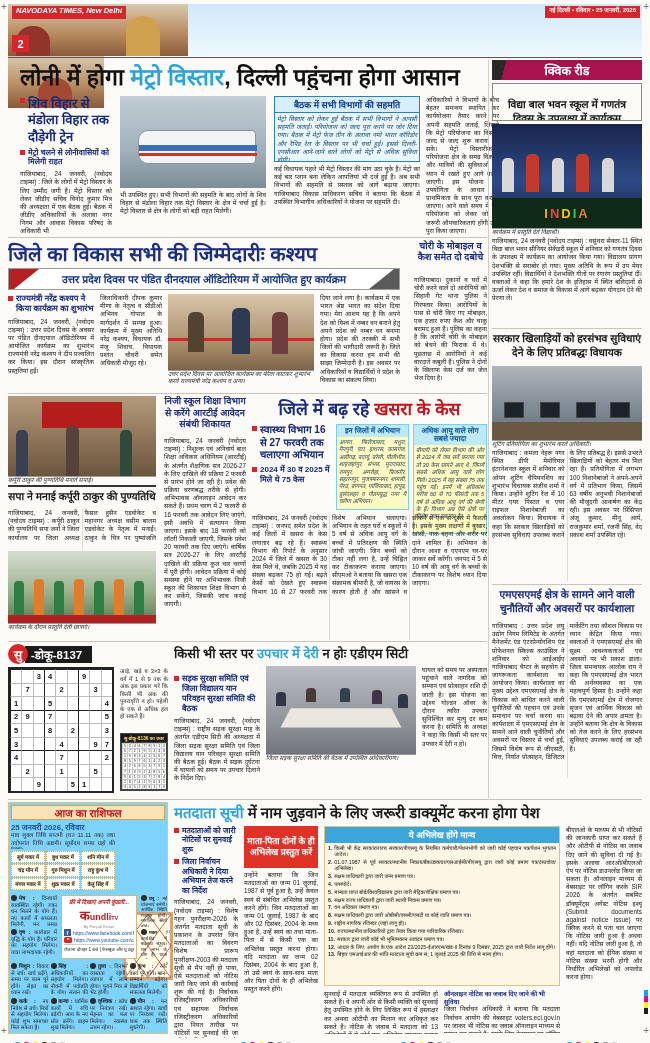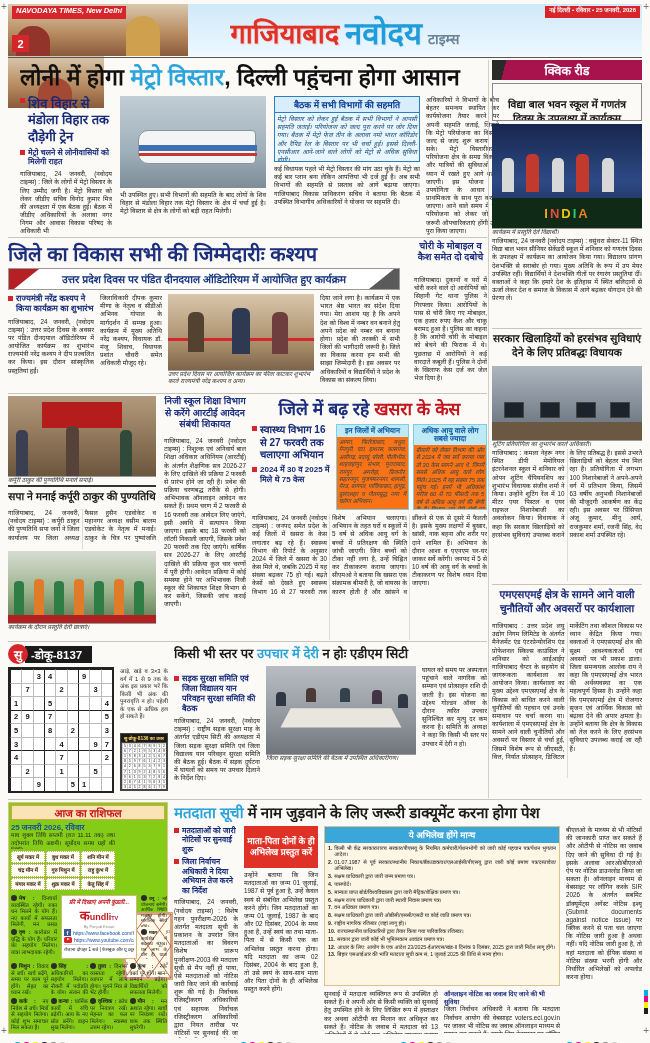--- a/index.html
+++ b/index.html
@@ -16,21 +16,21 @@
 .sq{width:5px;height:5px;background:#d6252b;flex:none;margin-top:2px}
 .photo{position:relative;overflow:hidden;background:#9aa4ac}
 .hairline-v{width:1px;background:#d2cec6}
 .hairline-h{height:1px;background:#c9c5bc}
 .art-h{font-weight:bold;overflow:hidden;white-space:nowrap}
 .boxed-h{border:1px solid #8a8a8a;padding:14px 3px;text-align:center;font-weight:bold;overflow:hidden}
 .kbanner{background:#fff;border:1px solid #9a9a9a;display:flex;align-items:center;justify-content:center;font-weight:bold;color:#16357d;font-size:10.5px;position:relative;overflow:hidden}
 .kbanner:before{content:"";position:absolute;left:0;top:0;border-top:24px solid #b52025;border-right:30px solid transparent}
 .kbanner:after{content:"";position:absolute;right:0;bottom:0;border-bottom:24px solid #5a5a5a;border-left:30px solid transparent}
 .qrbanner{background:linear-gradient(105deg,#2a2a2a 14px,#a8134e 14px);color:#fff;font-weight:bold;font-size:12.5px;display:flex;align-items:center;justify-content:center}
-.cyanbox{border:1px solid #79cfe6;background:#f97316;overflow:hidden}
+.cyanbox{border:1px solid #79cfe6;background:#fef9c3;overflow:hidden}
 .cyanbox .bt{background:#bfe9f5;color:#0b5aa0;font-weight:bold;font-size:7.3px;text-align:center;padding:2px 1px;line-height:1.1}
 .cyanbox .bb{font-size:5.6px;font-style:italic;color:#26404e;padding:2px;line-height:1.32;text-align:justify}
 .redbox{background:#e03127;color:#fff;font-weight:bold;font-size:8.8px;display:flex;align-items:center;justify-content:center;text-align:center;padding:3px;line-height:1.25}
 .docsbox{background:#fdf6e4;border:1px solid #d9c58c;overflow:hidden}
 .docsbox .dt{background:#3ba6d9;color:#fff;font-weight:bold;font-size:8.6px;text-align:center;padding:2px 0}
 .doc-item{font-size:5.2px;line-height:1.2;display:flex;gap:2px;margin-bottom:1.6px;text-align:justify;color:#222}
 .doc-item b{flex:none}
 .su-grid{display:grid;grid-template-columns:repeat(9,1fr);grid-template-rows:repeat(9,1fr);border:2px solid #222;background:#fff}
 .su-c{border-left:1px solid #bbb;border-top:1px solid #bbb;display:flex;align-items:center;justify-content:center;font-weight:bold;font-size:7.5px;color:#111}
 .sa-grid{display:grid;grid-template-columns:repeat(9,1fr);grid-template-rows:repeat(9,1fr);border:1px solid #444;background:#fff}
@@ -70,25 +70,20 @@
   </div>
   <div class="abs collage" style="right:0;top:0;width:96px;height:52px">
     <div class="arch" style="left:30px;background:#a24a33"></div>
   </div>
   <div class="abs ribbon" style="left:4px;top:2px;height:13px;font-size:7.5px;font-style:italic">
       <span>NAVODAYA TIMES, New Delhi</span>
     </div>
   <div class="abs" style="left:4px;top:31px;width:17px;height:17px;background:#d6252b;color:#fff;font-weight:bold;font-size:11px;display:flex;align-items:center;justify-content:center">
       <span>2</span>
     </div>
-  <div class="abs" style="left:150px;right:110px;top:6px;height:44px;display:flex;align-items:center;justify-content:center;gap:6px;white-space:nowrap">
-    <span style="color:#e03127;font-weight:bold;font-size:27px;text-shadow:1px 1px 0 #f7c8c8">गाजियाबाद</span>
-    <span style="color:#1f9cd9;font-weight:bold;font-size:31px;text-shadow:1px 1px 0 #cfe9f8">नवोदय</span>
-    <span style="color:#6c8396;font-weight:bold;font-size:14px;align-self:flex-end;padding-bottom:6px">टाइम्स</span>
-  </div>
   <div class="abs ribbon" style="right:2px;top:2px;height:12px;font-size:6px">
       <span>नई दिल्ली • रविवार • 25 जनवरी, 2026</span>
     </div>
 </div>
 <div class="abs hairline-h" style="left:8px;top:57px;width:634px;background:#555"></div>
 
 <div class="abs" style="left:20px;top:60px;width:479px;height:176px">
   <div class="art-h" style="font-size:23px;height:30px;color:#111">
     <span>लोनी में होगा </span><span class="bluec">मेट्रो विस्तार</span><span>, दिल्ली पहुंचना होगा आसान</span>
   </div>
@@ -191,21 +186,21 @@
         </div>
       <div class="bullet" style="font-size:8px">
           <span class="sq"></span>
           <span>2024 में 30 व 2025 में मिले थे 75 केस</span>
         </div>
     </div>
     <div class="abs cyanbox" style="left:84px;top:28px;width:73px;height:86px">
       <div class="bt">इन जिलों में अभियान</div>
       <div class="bb" style="height:70px">आगरा, फिरोजाबाद, मथुरा, मैनपुरी, एटा, हाथरस, कासगंज, अलीगढ़, बदायूं, बरेली, पीलीभीत, शाहजहांपुर, संभल, मुरादाबाद, रामपुर, अमरोहा, बिजनौर, सहारनपुर, मुजफ्फरनगर, शामली, मेरठ, बागपत, गाजियाबाद, हापुड़, बुलंदशहर व गौतमबुद्ध नगर में चलेगा अभियान।</div>
     </div>
-    <div class="abs cyanbox" style="left:161px;top:28px;width:74px;height:86px">
+    <div class="abs cyanbox" style="left:161px;top:28px;width:74px;height:110px">
       <div class="bt">अधिक आयु वाले लोग सबसे ज्यादा</div>
       <div class="bb" style="height:62px">बीमारी को लेकर विभाग की ओर से 2024 में जब सर्वे कराया गया तो 30 केस सामने आए थे, जिनमें सबसे अधिक आयु वाले लोग मिले। 2025 में यह संख्या 75 तक पहुंच गई। इनमें भी अधिकांश मरीज 60 से 70 फीसदी तक 5 वर्ष से अधिक आयु वर्ग की श्रेणी के हैं। विभाग अब ऐसे क्षेत्रों पर विशेष नजर रख रहा है।</div>
     </div>
     <div class="abs txt three-col" style="left:0;top:118px;width:235px;height:126px">गाजियाबाद, 24 जनवरी (नवोदय टाइम्स) : जनपद समेत प्रदेश के कई जिलों में खसरा के केस लगातार बढ़ रहे हैं। स्वास्थ्य विभाग की रिपोर्ट के अनुसार 2024 में जिले में खसरा के 30 केस मिले थे, जबकि 2025 में यह संख्या बढ़कर 75 हो गई। बढ़ते केसों को देखते हुए स्वास्थ्य विभाग 16 से 27 फरवरी तक विशेष अभियान चलाएगा। अभियान के तहत घरों व स्कूलों में 5 वर्ष से अधिक आयु वर्ग के बच्चों में प्रतिरक्षण की स्थिति जांची जाएगी। जिन बच्चों को टीका नहीं लगा है, उन्हें चिह्नित कर टीकाकरण कराया जाएगा। सीएमओ ने बताया कि खसरा एक संक्रामक बीमारी है, जो वायरस के कारण होती है और खांसने व छींकने से एक से दूसरे में फैलती है। इसके मुख्य लक्षणों में बुखार, खांसी, नाक बहना और शरीर पर दाने शामिल हैं। अभियान के दौरान आशा व एएनएम घर-घर जाकर सर्वे करेंगी। जनपद में 5 से 10 वर्ष की आयु वर्ग के बच्चों के टीकाकरण पर विशेष ध्यान दिया जाएगा।</div>
   </div>
 </div>
 
 <div class="abs hairline-v" style="left:488px;top:60px;height:738px"></div>
 <div class="abs" style="left:492px;top:60px;width:150px;height:738px">
   <div>
@@ -442,21 +437,21 @@
       <div class="abs" style="left:74px;top:22px;width:10px;height:14px;background:#33424a;border-radius:4px 4px 0 0"></div>
       <div class="abs" style="left:106px;top:24px;width:10px;height:14px;background:#423347;border-radius:4px 4px 0 0"></div>
       <div class="abs" style="left:132px;top:28px;width:10px;height:14px;background:#2f3644;border-radius:4px 4px 0 0"></div>
     </div>
     <div class="cap capline" style="height:9px">जिला सड़क सुरक्षा समिति की बैठक में उपस्थित अधिकारीगण।</div>
   </div>
   <div class="abs txt" style="left:248px;top:22px;width:65px;height:130px">घायल को समय पर अस्पताल पहुंचाने वाले नागरिक को सम्मान एवं प्रोत्साहन राशि दी जाती है। इस योजना का उद्देश्य गोल्डन ऑवर के दौरान त्वरित उपचार सुनिश्चित कर मृत्यु दर कम करना है। समिति के अध्यक्ष ने कहा कि किसी भी स्तर पर उपचार में देरी न हो।</div>
 </div>
 
 <div class="abs hairline-h" style="left:8px;top:799px;width:634px"></div>
-<div class="abs" style="left:8px;top:802px;width:160px;height:232px;background:#84cc16;border:1px solid #dcc289;padding:2px">
+<div class="abs" style="left:8px;top:802px;width:160px;height:232px;background:#7dd3fc;border:1px solid #dcc289;padding:2px">
   <div style="background:#fbe3b6;border:1px solid #caa84f;color:#c4161c;font-weight:bold;font-size:10.5px;text-align:center;height:15px;line-height:14px">आज का राशिफल</div>
   <div class="b" style="color:#1a4fa0;font-size:7.8px;margin-top:2px">25 जनवरी 2026, रविवार</div>
   <div class="txt" style="font-size:5.8px;width:104px;height:17px">माघ शुक्ल तिथि सप्तमी (रात 11.11 तक) तथा तदोपरांत तिथि अष्टमी। सूर्योदय समय ग्रहों की स्थिति :</div>
   <div class="pl-grid" style="width:104px;margin-top:2px">
       <div class="pl">सूर्य मकर में</div>
       <div class="pl">बुध मकर में</div>
       <div class="pl">शनि मीन में</div>
       <div class="pl">चंद्र मीन में</div>
       <div class="pl">गुरु मिथुन में</div>
       <div class="pl">राहु कुंभ में</div>

